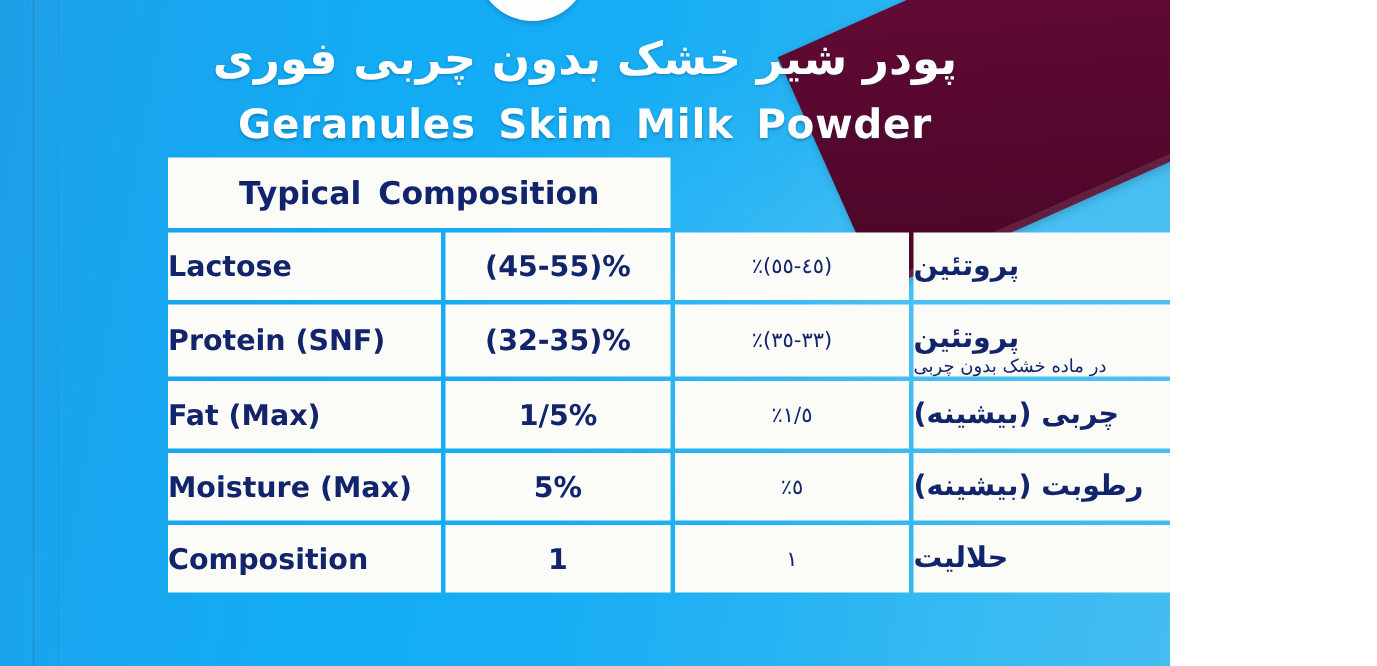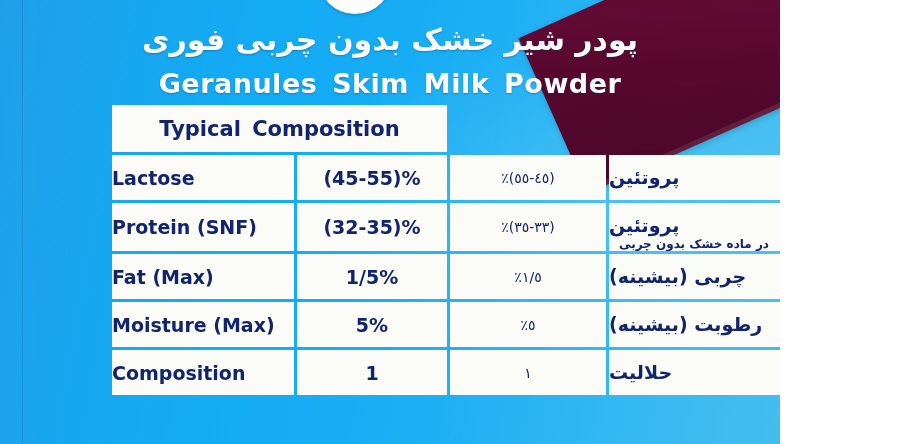--- a/index.html
+++ b/index.html
@@ -163,22 +163,22 @@
   .c-en-name { justify-content: flex-start; 
                font-size: 19px; font-weight: bold; }
   .c-en-val  { justify-content: center; font-size: 19px; font-weight: bold; }
   .c-fa-val  { justify-content: center; font-size: 14px; font-weight: normal;
                direction: rtl; }
   .c-fa-name { justify-content: flex-end; padding-right: 12px;
                direction: rtl; font-size: 19px; font-weight: bold;
                flex-direction: column; align-items: flex-end; }
 
   .fa-main { line-height: 1.05; }
-  .fa-sub  { font-size: 12px; font-weight: bold; line-height: 1.2;
-             margin-top: 1px; margin-left: 10px; }
+  .fa-sub  { font-size: 12px; font-weight: normal; line-height: 1.2;
+             margin-top: 1px; }
   .fa-name-single { justify-content: center; }
 </style>
 </head>
 <body>
 
 <div id="package-label">
 
   <div class="sheen"></div>
   <div class="crease c1"></div>
   <div class="crease c2"></div>

